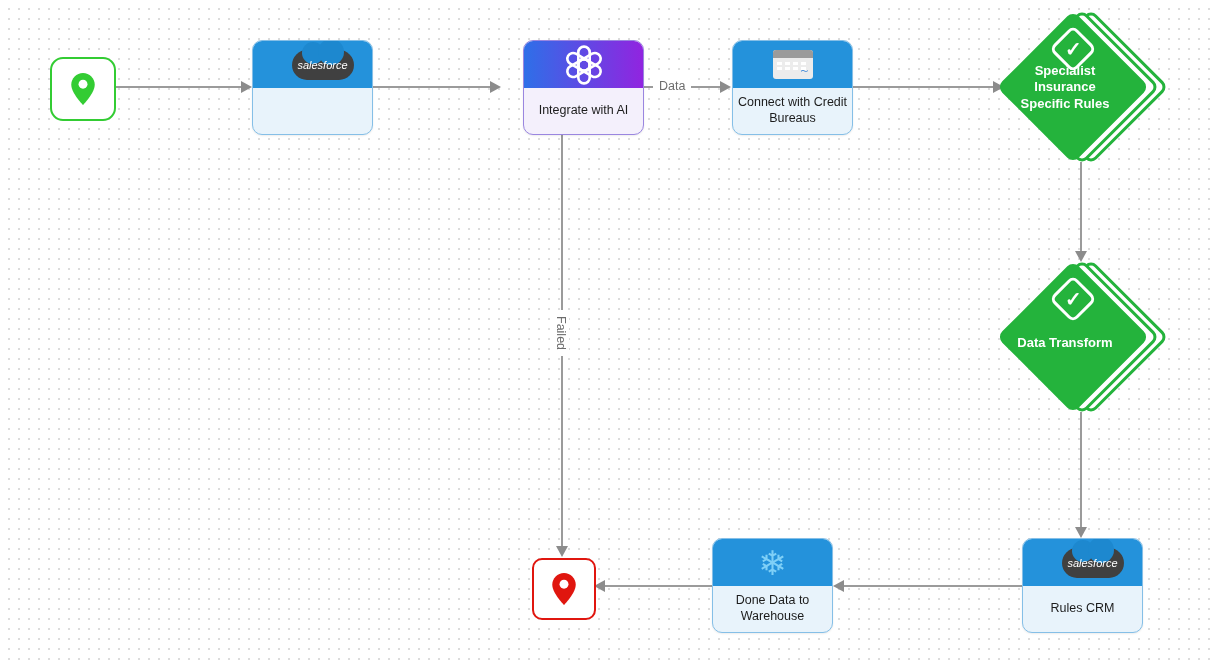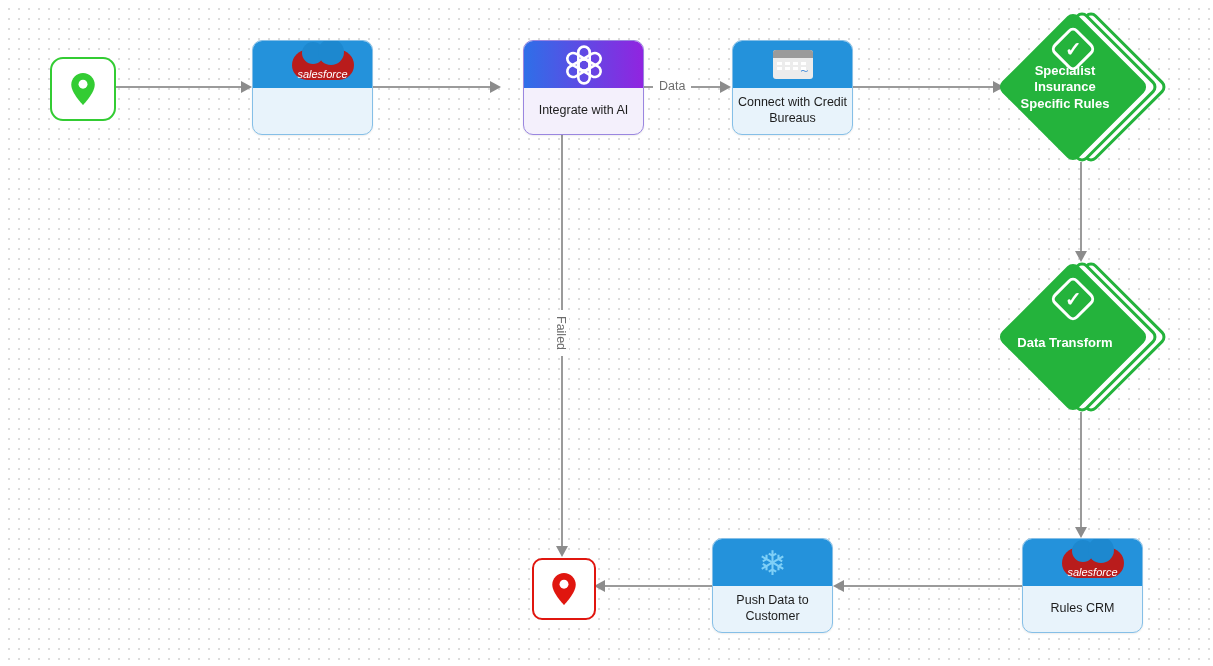--- a/index.html
+++ b/index.html
@@ -12,22 +12,22 @@
   .node{position:absolute;width:119px;height:93px;border-radius:10px;
     border:1px solid #85bfe7;box-shadow:0 1px 2px rgba(0,0,0,.08);overflow:hidden;
     background:#e8f3fb;display:flex;flex-direction:column;}
   .node .head{height:47px;background:#2492db;display:flex;align-items:center;justify-content:center;flex:0 0 47px;}
   .node .body{flex:1;display:flex;align-items:center;justify-content:center;text-align:center;
     font-size:12.5px;color:#1c1c1c;line-height:1.25;padding:2px 4px;}
   .node.ai{border-color:#9a86e0;background:#f4f0fc;}
   .node.ai .head{background:linear-gradient(90deg,#2e6fe8 0%,#9124e0 100%);}
 
   
-  .sf-cloud{position:relative;width:62px;height:30px;background:#b91c1c;border-radius:16px;
-    display:flex;align-items:flex-end;justify-content:center;margin-left:20px;}
+  .sf-cloud{position:relative;width:62px;height:30px;background:#404040;border-radius:16px;
+    display:flex;align-items:center;justify-content:center;margin-left:20px;}
   .sf-cloud:before{content:"";position:absolute;top:-8px;left:10px;width:22px;height:22px;border-radius:50%;background:#1d88cf;}
   .sf-cloud:after{content:"";position:absolute;top:-11px;left:26px;width:26px;height:26px;border-radius:50%;background:#1d88cf;}
   .sf-text{position:relative;z-index:2;color:#fff;font-style:italic;font-size:11px;}
 
   
   .cc-card{position:relative;width:40px;height:29px;background:#ececec;border-radius:3px;overflow:hidden;}
   .cc-top{position:absolute;top:0;left:0;right:0;height:8px;background:#9b9b9b;}
   .cc-row1,.cc-row2{position:absolute;left:4px;right:4px;height:3px;
     background:repeating-linear-gradient(90deg,#ffffff 0 5px,transparent 5px 8px);}
   .cc-row1{top:12px}.cc-row2{top:17px}
@@ -173,21 +173,21 @@
         <span class="sf-text">salesforce</span>
       </div>
     </div>
     <div class="body">Rules CRM</div>
   </div>
 
   <div class="node" style="left:712px;top:538px;">
     <div class="head">
       <span class="snow">❄</span>
     </div>
-    <div class="body">Push Data to Customer</div>
+    <div class="body">Done Data to Warehouse</div>
   </div>
 
   <div class="pin-node pin-end">
     <svg class="pin-svg" width="26" height="32" viewBox="0 0 24 30">
       <path d="M12 0C5.9 0 1 4.9 1 11c0 7.8 11 19 11 19s11-11.2 11-19C23 4.9 18.1 0 12 0z" fill="#e0160f"></path>
       <circle cx="12" cy="10.5" r="4.2" fill="#ffffff"></circle>
     </svg>
   </div>
 
 </div>

